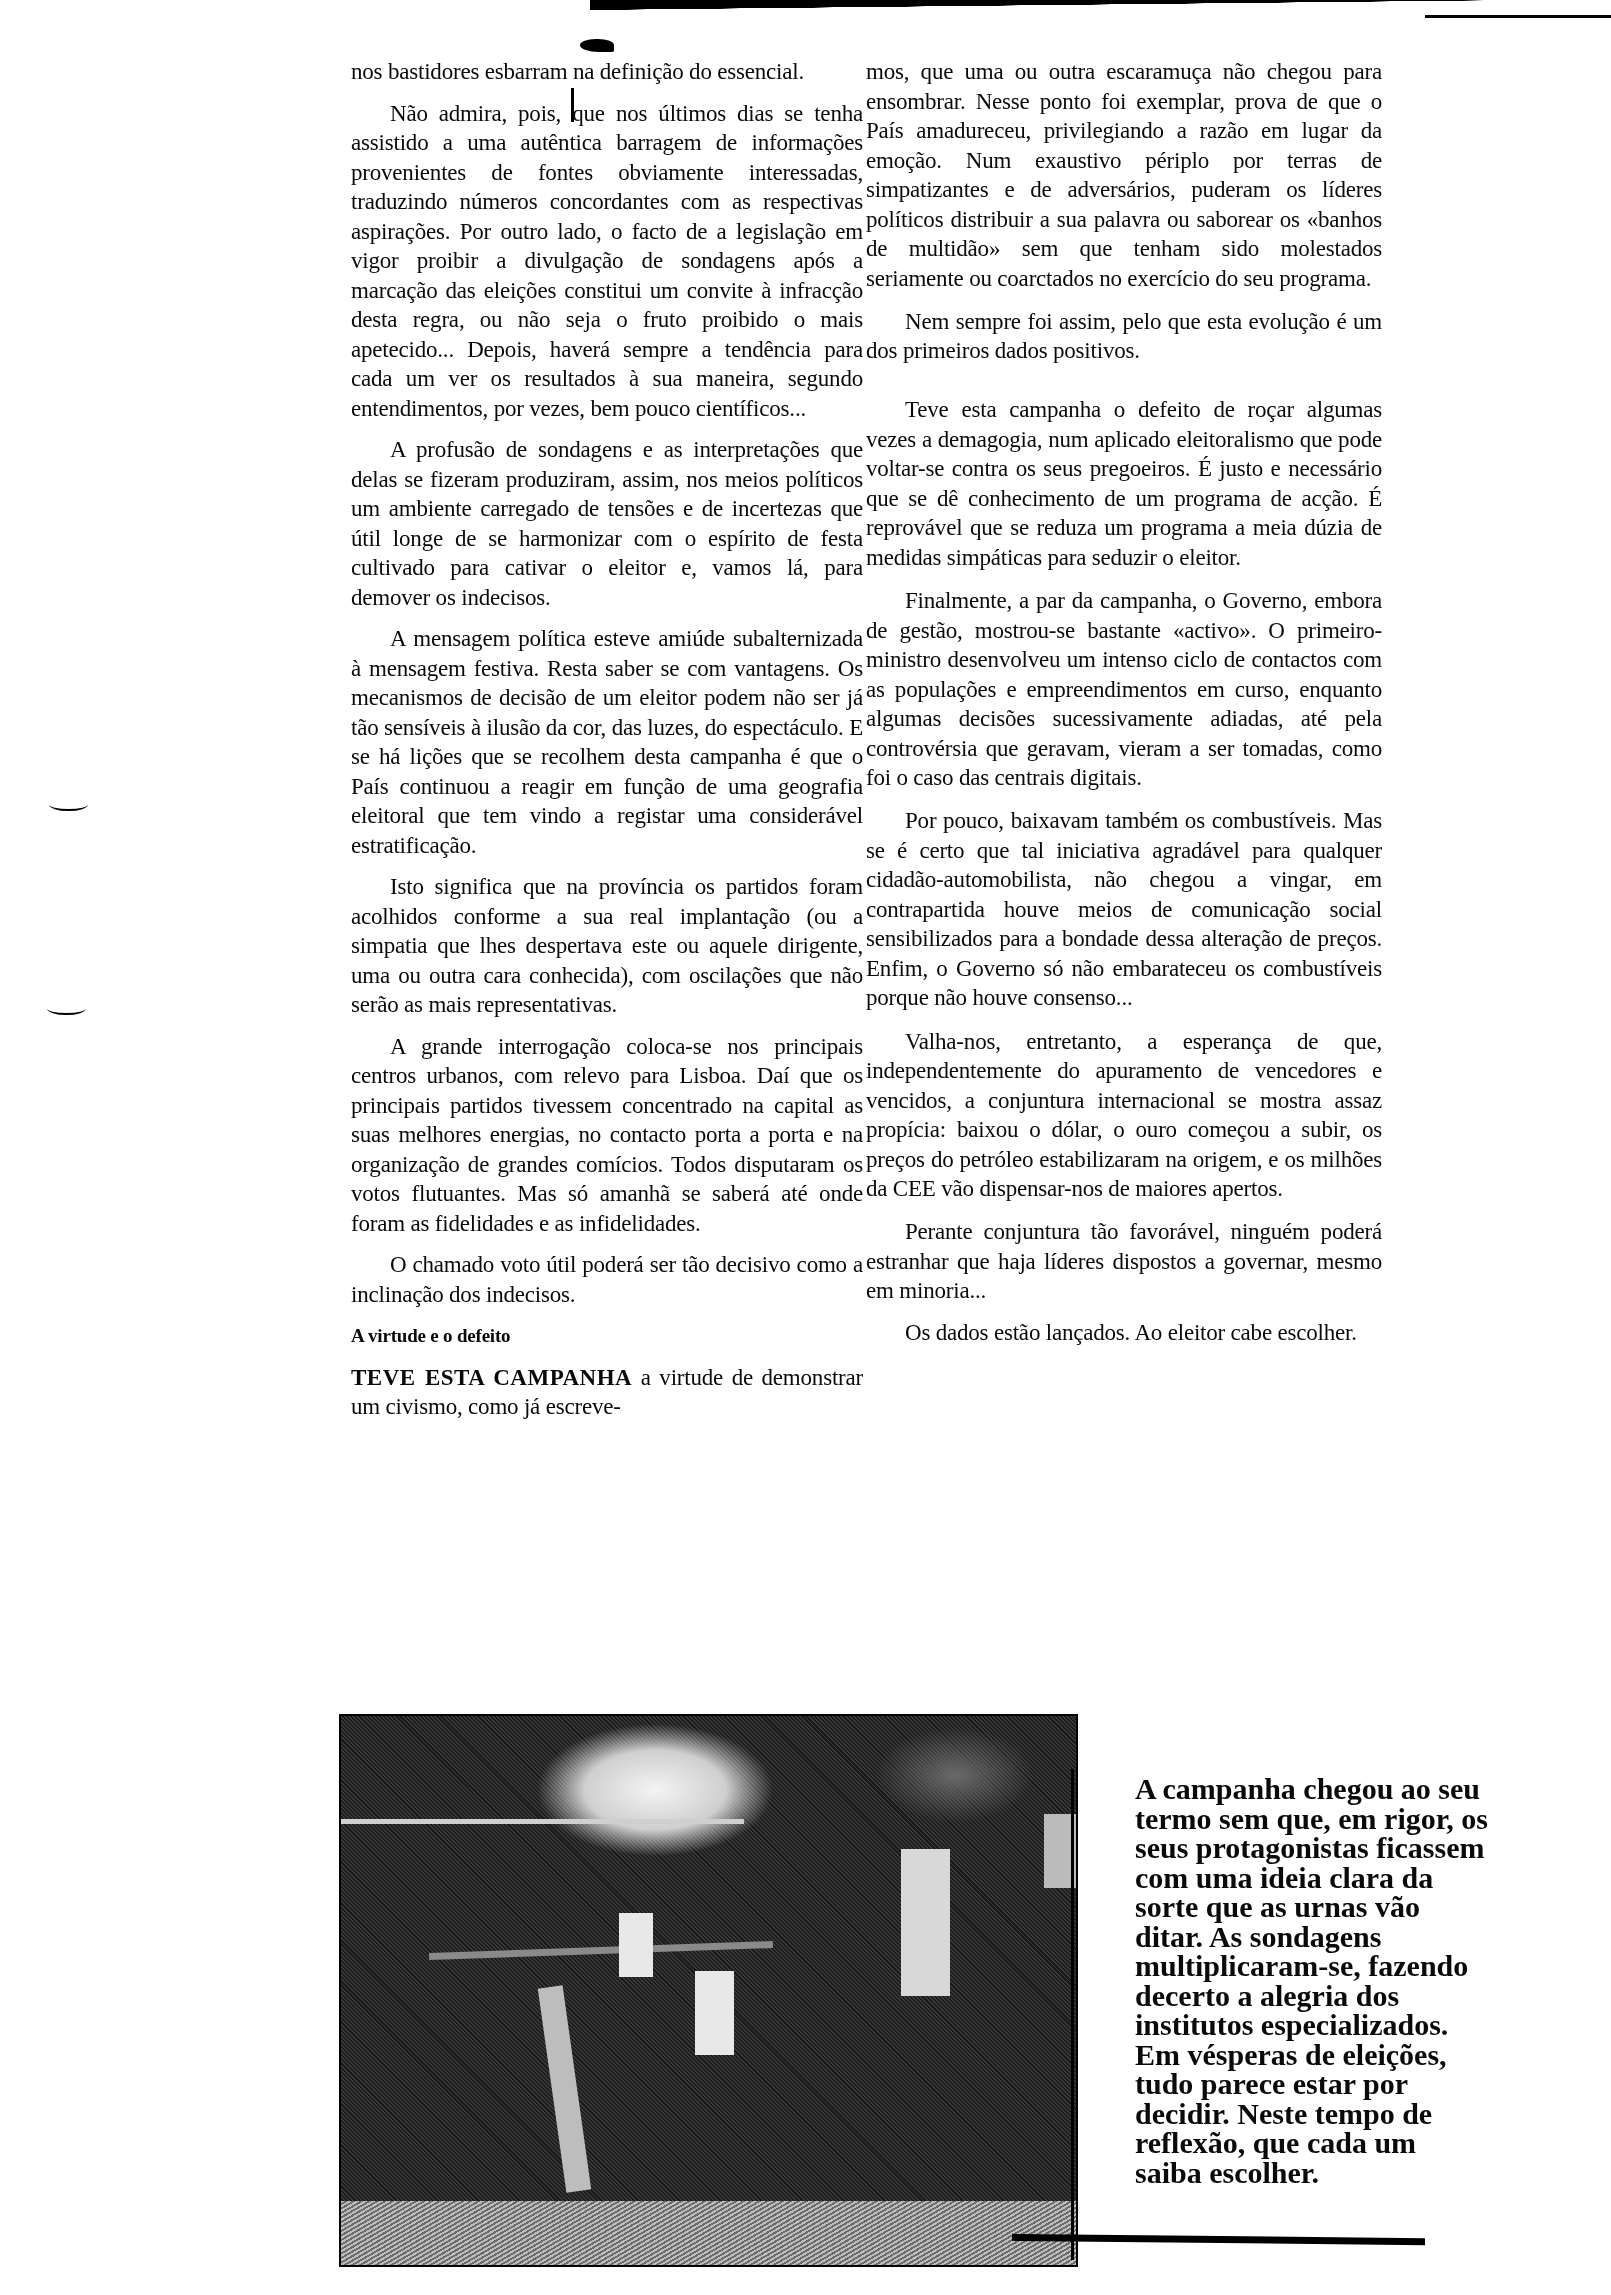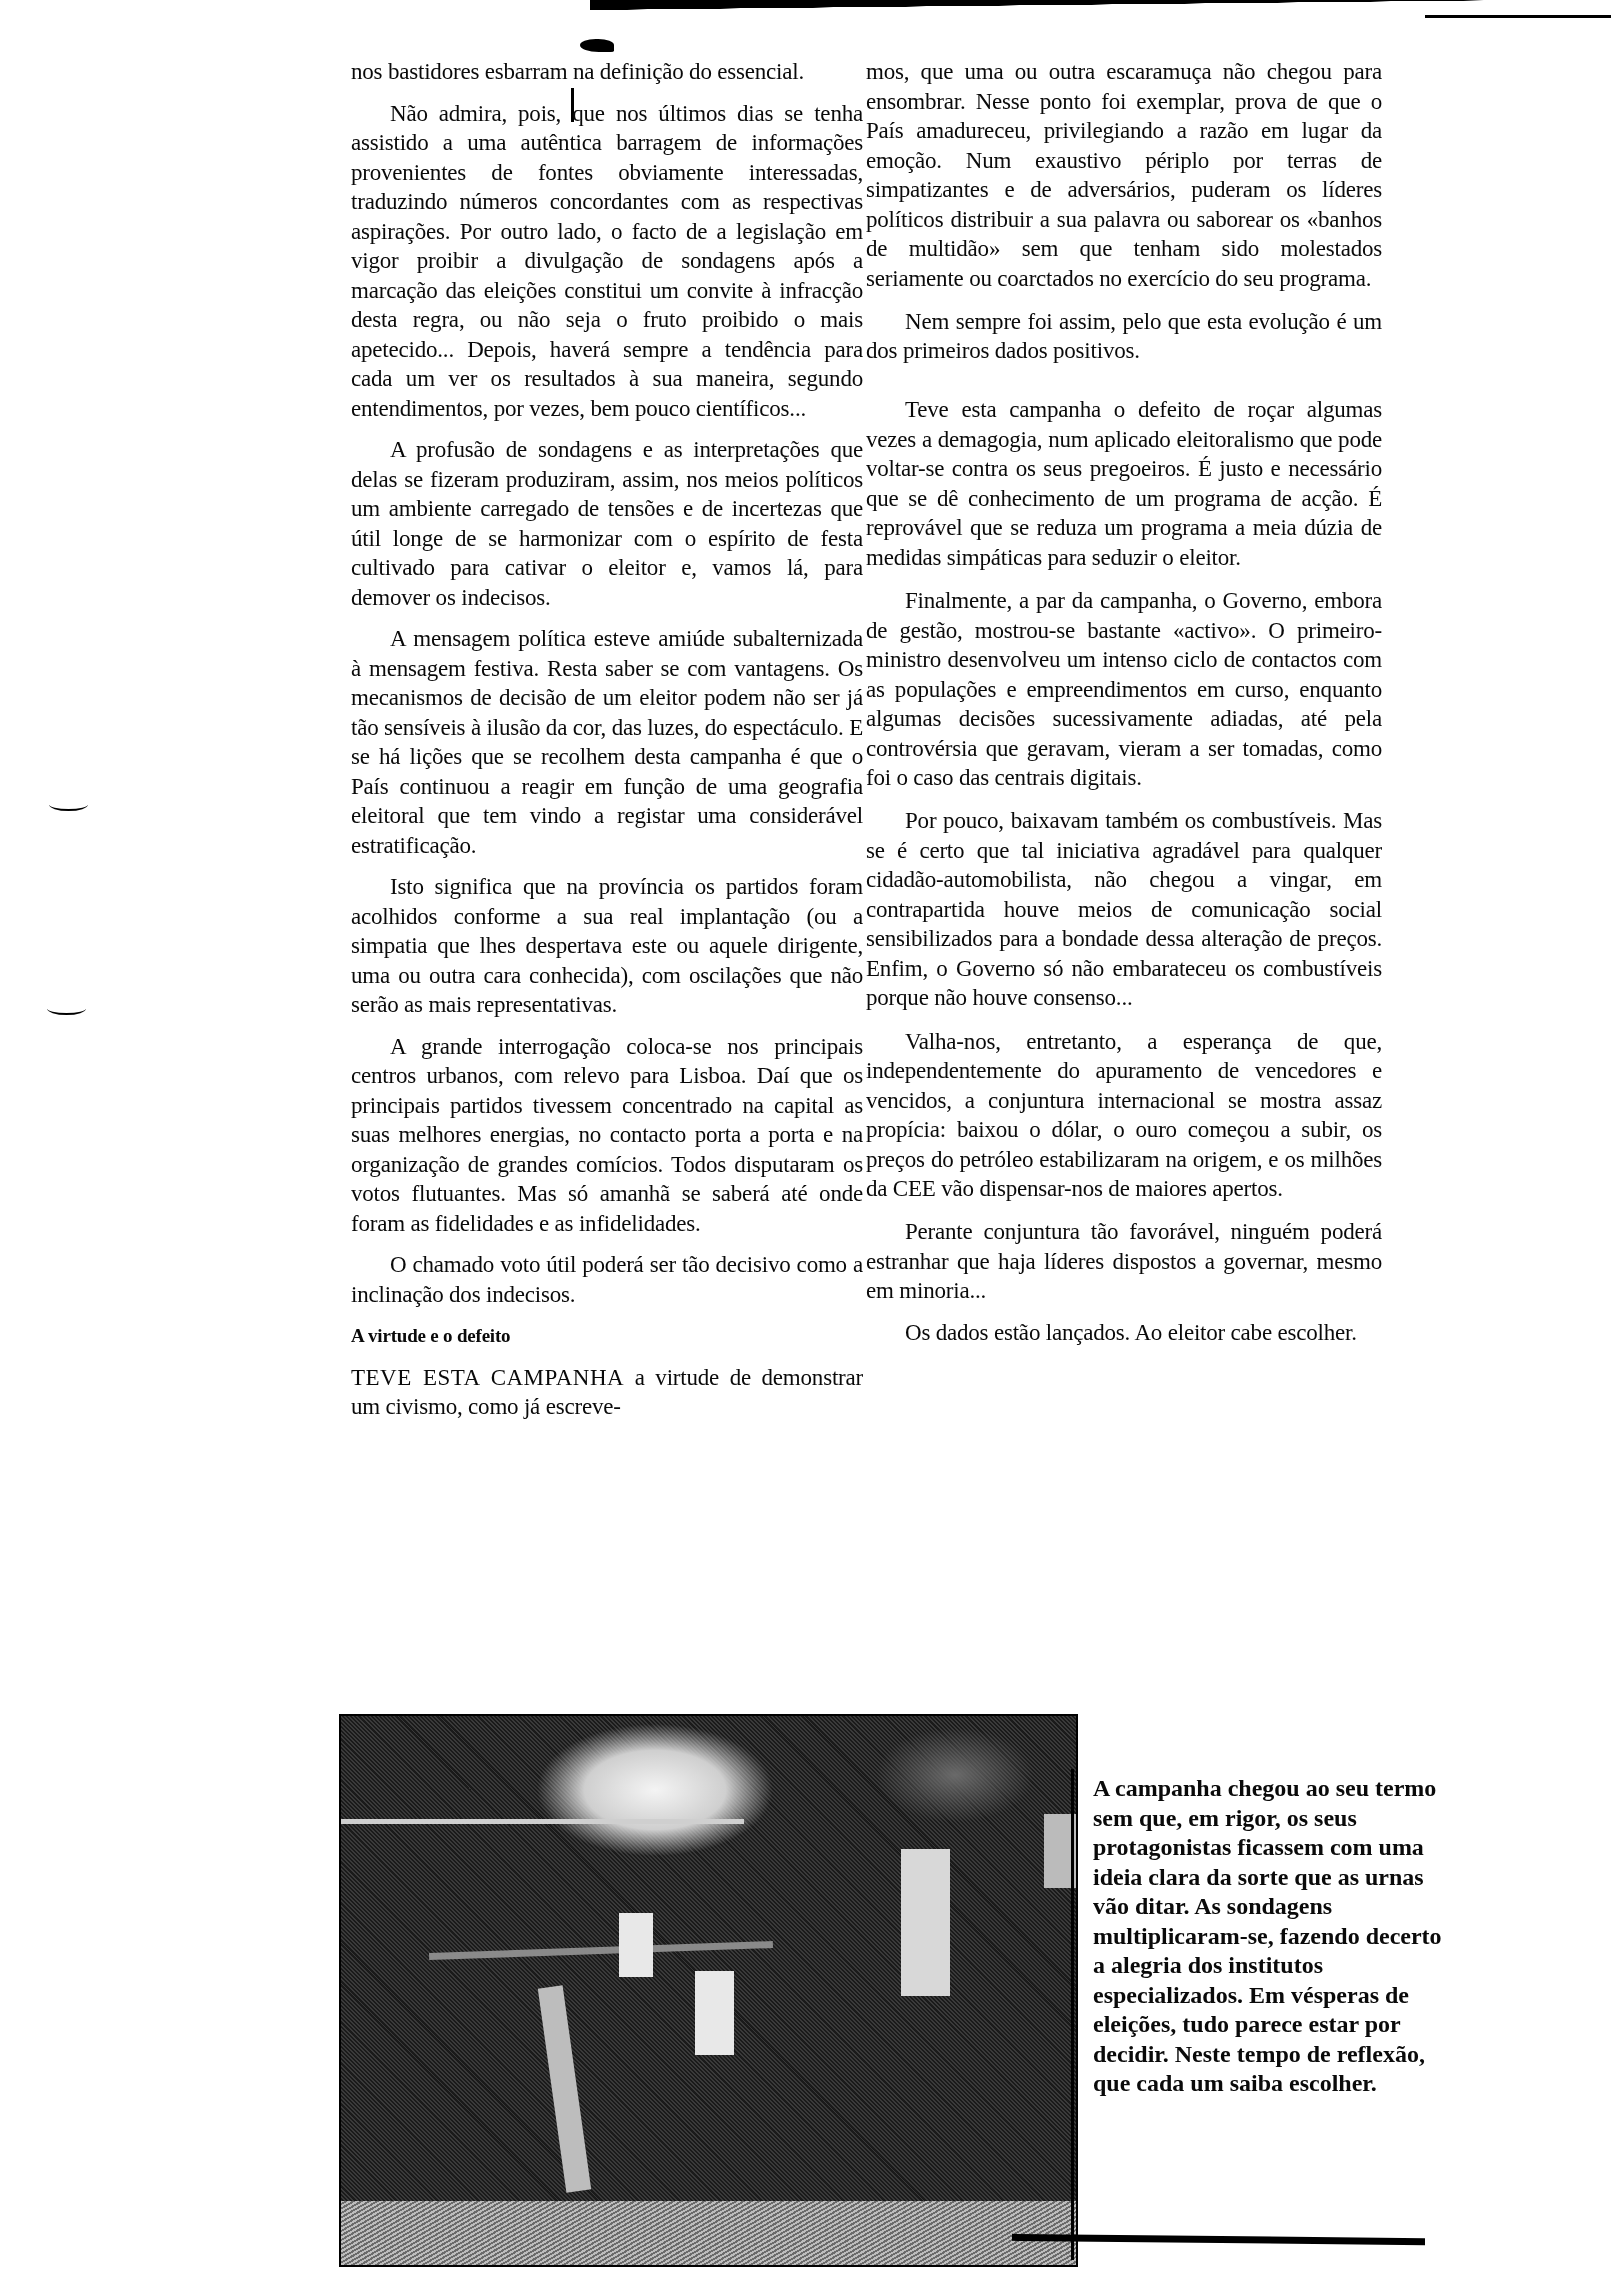--- a/index.html
+++ b/index.html
@@ -44,22 +44,22 @@
   }
   .photo .sign { position: absolute; background: #e8e8e8; }
   .photo .ledge {
     position: absolute; left: 0; top: 103px; width: 403px; height: 4.9px; background: #cfcfcf;
   }
   .photo .ledge2 {
     position: absolute; left: 88px; top: 231px; width: 344px; height: 6.9px; background: #8a8a8a;
     transform: rotate(-2deg);
   }
   .caption {
-    position: absolute; left: 1093px; top: 1774px; width: 354px;
-    font-weight: bold; font-size: 24px; line-height: 29.5px;
+    position: absolute; left: 1135px; top: 1774px; width: 354px;
+    font-weight: bold; font-size: 30px; line-height: 29.5px;
     font-family: "Liberation Serif", serif;
   }
   .caption-rule {
     position: absolute; left: 1071px; top: 1769px; width: 2.9px; height: 491px; background: #000;
   }
   .bottom-rule {
     position: absolute; left: 1012px; top: 2236px; width: 413px; height: 6.9px; background: #000;
     transform: skewY(0.6deg);
   }
   .margin-mark {
@@ -87,21 +87,21 @@
 <div class="col left">
   <p class="noindent">nos bastidores esbarram na definição do essencial.</p>
   <p>Não admira, pois, que nos últimos dias se tenha assistido a uma autêntica barragem de informações provenientes de fontes obviamente interessadas, traduzindo números concordantes com as respectivas aspirações. Por outro lado, o facto de a legislação em vigor proibir a divulgação de sondagens após a marcação das eleições constitui um convite à infracção desta regra, ou não seja o fruto proibido o mais apetecido... Depois, haverá sempre a tendência para cada um ver os resultados à sua maneira, segundo entendimentos, por vezes, bem pouco científicos...</p>
   <p>A profusão de sondagens e as interpretações que delas se fizeram produziram, assim, nos meios políticos um ambiente carregado de tensões e de incertezas que útil longe de se harmonizar com o espírito de festa cultivado para cativar o eleitor e, vamos lá, para demover os indecisos.</p>
   <p>A mensagem política esteve amiúde subalternizada à mensagem festiva. Resta saber se com vantagens. Os mecanismos de decisão de um eleitor podem não ser já tão sensíveis à ilusão da cor, das luzes, do espectáculo. E se há lições que se recolhem desta campanha é que o País continuou a reagir em função de uma geografia eleitoral que tem vindo a registar uma considerável estratificação.</p>
   <p>Isto significa que na província os partidos foram acolhidos conforme a sua real implantação (ou a simpatia que lhes despertava este ou aquele dirigente, uma ou outra cara conhecida), com oscilações que não serão as mais representativas.</p>
   <p>A grande interrogação coloca-se nos principais centros urbanos, com relevo para Lisboa. Daí que os principais partidos tivessem concentrado na capital as suas melhores energias, no contacto porta a porta e na organização de grandes comícios. Todos disputaram os votos flutuantes. Mas só amanhã se saberá até onde foram as fidelidades e as infidelidades.</p>
   <p>O chamado voto útil poderá ser tão decisivo como a inclinação dos indecisos.</p>
   <p class="subhead">A virtude e o defeito</p>
   <p class="noindent">
-    <span class="bold" style="font-weight:normal; letter-spacing:0.5px;">TEVE ESTA CAMPANHA</span>
+    <span class="bold" style="font-weight:bold; letter-spacing:0.5px;">TEVE ESTA CAMPANHA</span>
     <span>a virtude de demonstrar um civismo, como já escreve-</span>
   </p>
 </div>
 
 <div class="col right">
   <p class="noindent">mos, que uma ou outra escaramuça não chegou para ensombrar. Nesse ponto foi exemplar, prova de que o País amadureceu, privilegiando a razão em lugar da emoção. Num exaustivo périplo por terras de simpatizantes e de adversários, puderam os líderes políticos distribuir a sua palavra ou saborear os «banhos de multidão» sem que tenham sido molestados seriamente ou coarctados no exercício do seu programa.</p>
   <p class="gap">Nem sempre foi assim, pelo que esta evolução é um dos primeiros dados positivos.</p>
   <p class="gap" style="margin-top:29.5px;">Teve esta campanha o defeito de roçar algumas vezes a demagogia, num aplicado eleitoralismo que pode voltar-se contra os seus pregoeiros. É justo e necessário que se dê conhecimento de um programa de acção. É reprovável que se reduza um programa a meia dúzia de medidas simpáticas para seduzir o eleitor.</p>
   <p class="gap">Finalmente, a par da campanha, o Governo, embora de gestão, mostrou-se bastante «activo». O primeiro-ministro desenvolveu um intenso ciclo de contactos com as populações e empreendimentos em curso, enquanto algumas decisões sucessivamente adiadas, até pela controvérsia que geravam, vieram a ser tomadas, como foi o caso das centrais digitais.</p>
   <p class="gap">Por pouco, baixavam também os combustíveis. Mas se é certo que tal iniciativa agradável para qualquer cidadão-automobilista, não chegou a vingar, em contrapartida houve meios de comunicação social sensibilizados para a bondade dessa alteração de preços. Enfim, o Governo só não embarateceu os combustíveis porque não houve consenso...</p>

